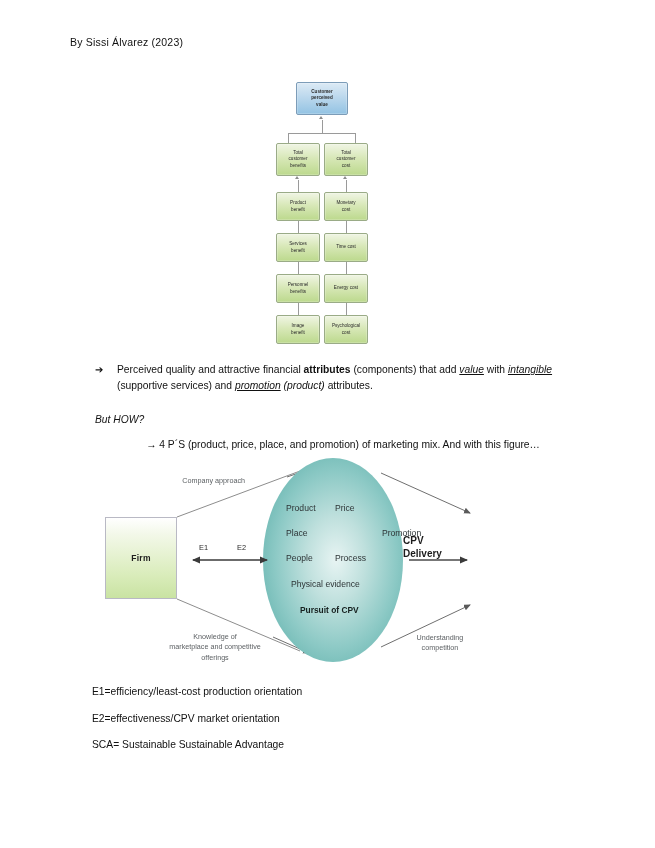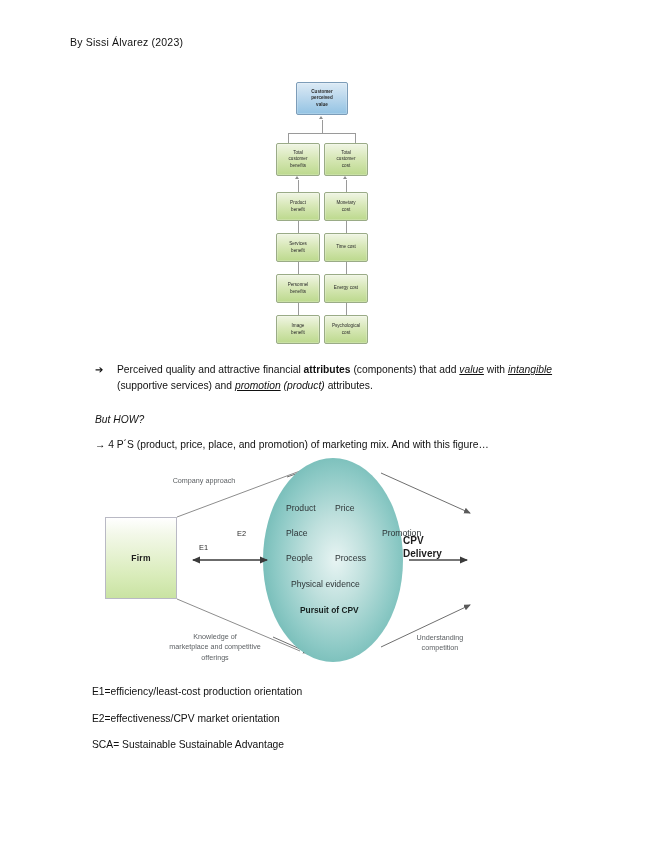--- a/index.html
+++ b/index.html
@@ -268,21 +268,21 @@
 
   <div class="para" style="left:117px; top:362px; width:443px;">
     <span class="arrow-glyph">➔</span>
     <span>Perceived quality and attractive financial </span><b>attributes</b><span> (components) that add </span><span class="ul-ital">value</span><span> with </span><span class="ul-ital">intangible</span><span> (supportive services) and </span><span class="ul-ital">promotion</span><span> </span><span class="ital">(product)</span><span> attributes.</span>
   </div>
 
   <div class="para ital" style="left:95px; top:412px; width:300px; font-style:italic;">
     <span>But HOW?</span>
   </div>
 
-  <div class="para" style="left:95px; top:437px; width:470px;">
+  <div class="para" style="left:108px; top:437px; width:470px;text-align:center;">
     <span>→ 4 P´S (product, price, place, and promotion) of marketing mix. And with this figure…</span>
   </div>
 
   <div class="figure">
 
     <svg class="fig-svg" width="460" height="215" viewBox="0 0 460 215">
       <defs>
         <radialGradient id="ellGrad" cx="52%" cy="50%" r="62%">
           <stop offset="0%" stop-color="#e7f4f3"></stop>
           <stop offset="34%" stop-color="#bfe0dd"></stop>
@@ -323,30 +323,30 @@
 
     <div class="ell-label" style="left:191px; top:48px;">Product</div>
     <div class="ell-label" style="left:240px; top:48px;">Price</div>
     <div class="ell-label" style="left:191px; top:73px;">Place</div>
     <div class="ell-label" style="left:240px; top:73px;padding-left:47px;">Promotion</div>
     <div class="ell-label" style="left:191px; top:98px;">People</div>
     <div class="ell-label" style="left:240px; top:98px;">Process</div>
     <div class="ell-label" style="left:196px; top:124px;">Physical evidence</div>
     <div class="ell-label bold" style="left:205px; top:150px;">Pursuit of CPV</div>
 
-    <div class="fig-note" style="left:54px; top:21px; width:110px;">Company approach</div>
+    <div class="fig-note" style="left:40px; top:21px; width:110px;text-align:right;">Company approach</div>
     <div class="fig-note" style="left:50px; top:177px; width:140px;">Knowledge of
 marketplace and competitive
 offerings</div>
     <div class="fig-note" style="left:295px; top:178px; width:100px;">Understanding
 competition</div>
     <div class="fig-tag" style="left:308px; top:79px; width:60px;">CPV
 Delivery</div>
 
     <div class="fig-e" style="left:104px; top:88px;">E1</div>
-    <div class="fig-e" style="left:142px; top:74px;">E2</div>
+    <div class="fig-e" style="left:142px; top:88px;">E2</div>
   </div>
 
   <div class="legend" style="top:686px;">E1=efficiency/least-cost production orientation</div>
   <div class="legend" style="top:713px;">E2=effectiveness/CPV market orientation</div>
   <div class="legend" style="top:739px;">SCA= Sustainable Sustainable Advantage</div>
 
 </div>
 
 </body></html>

